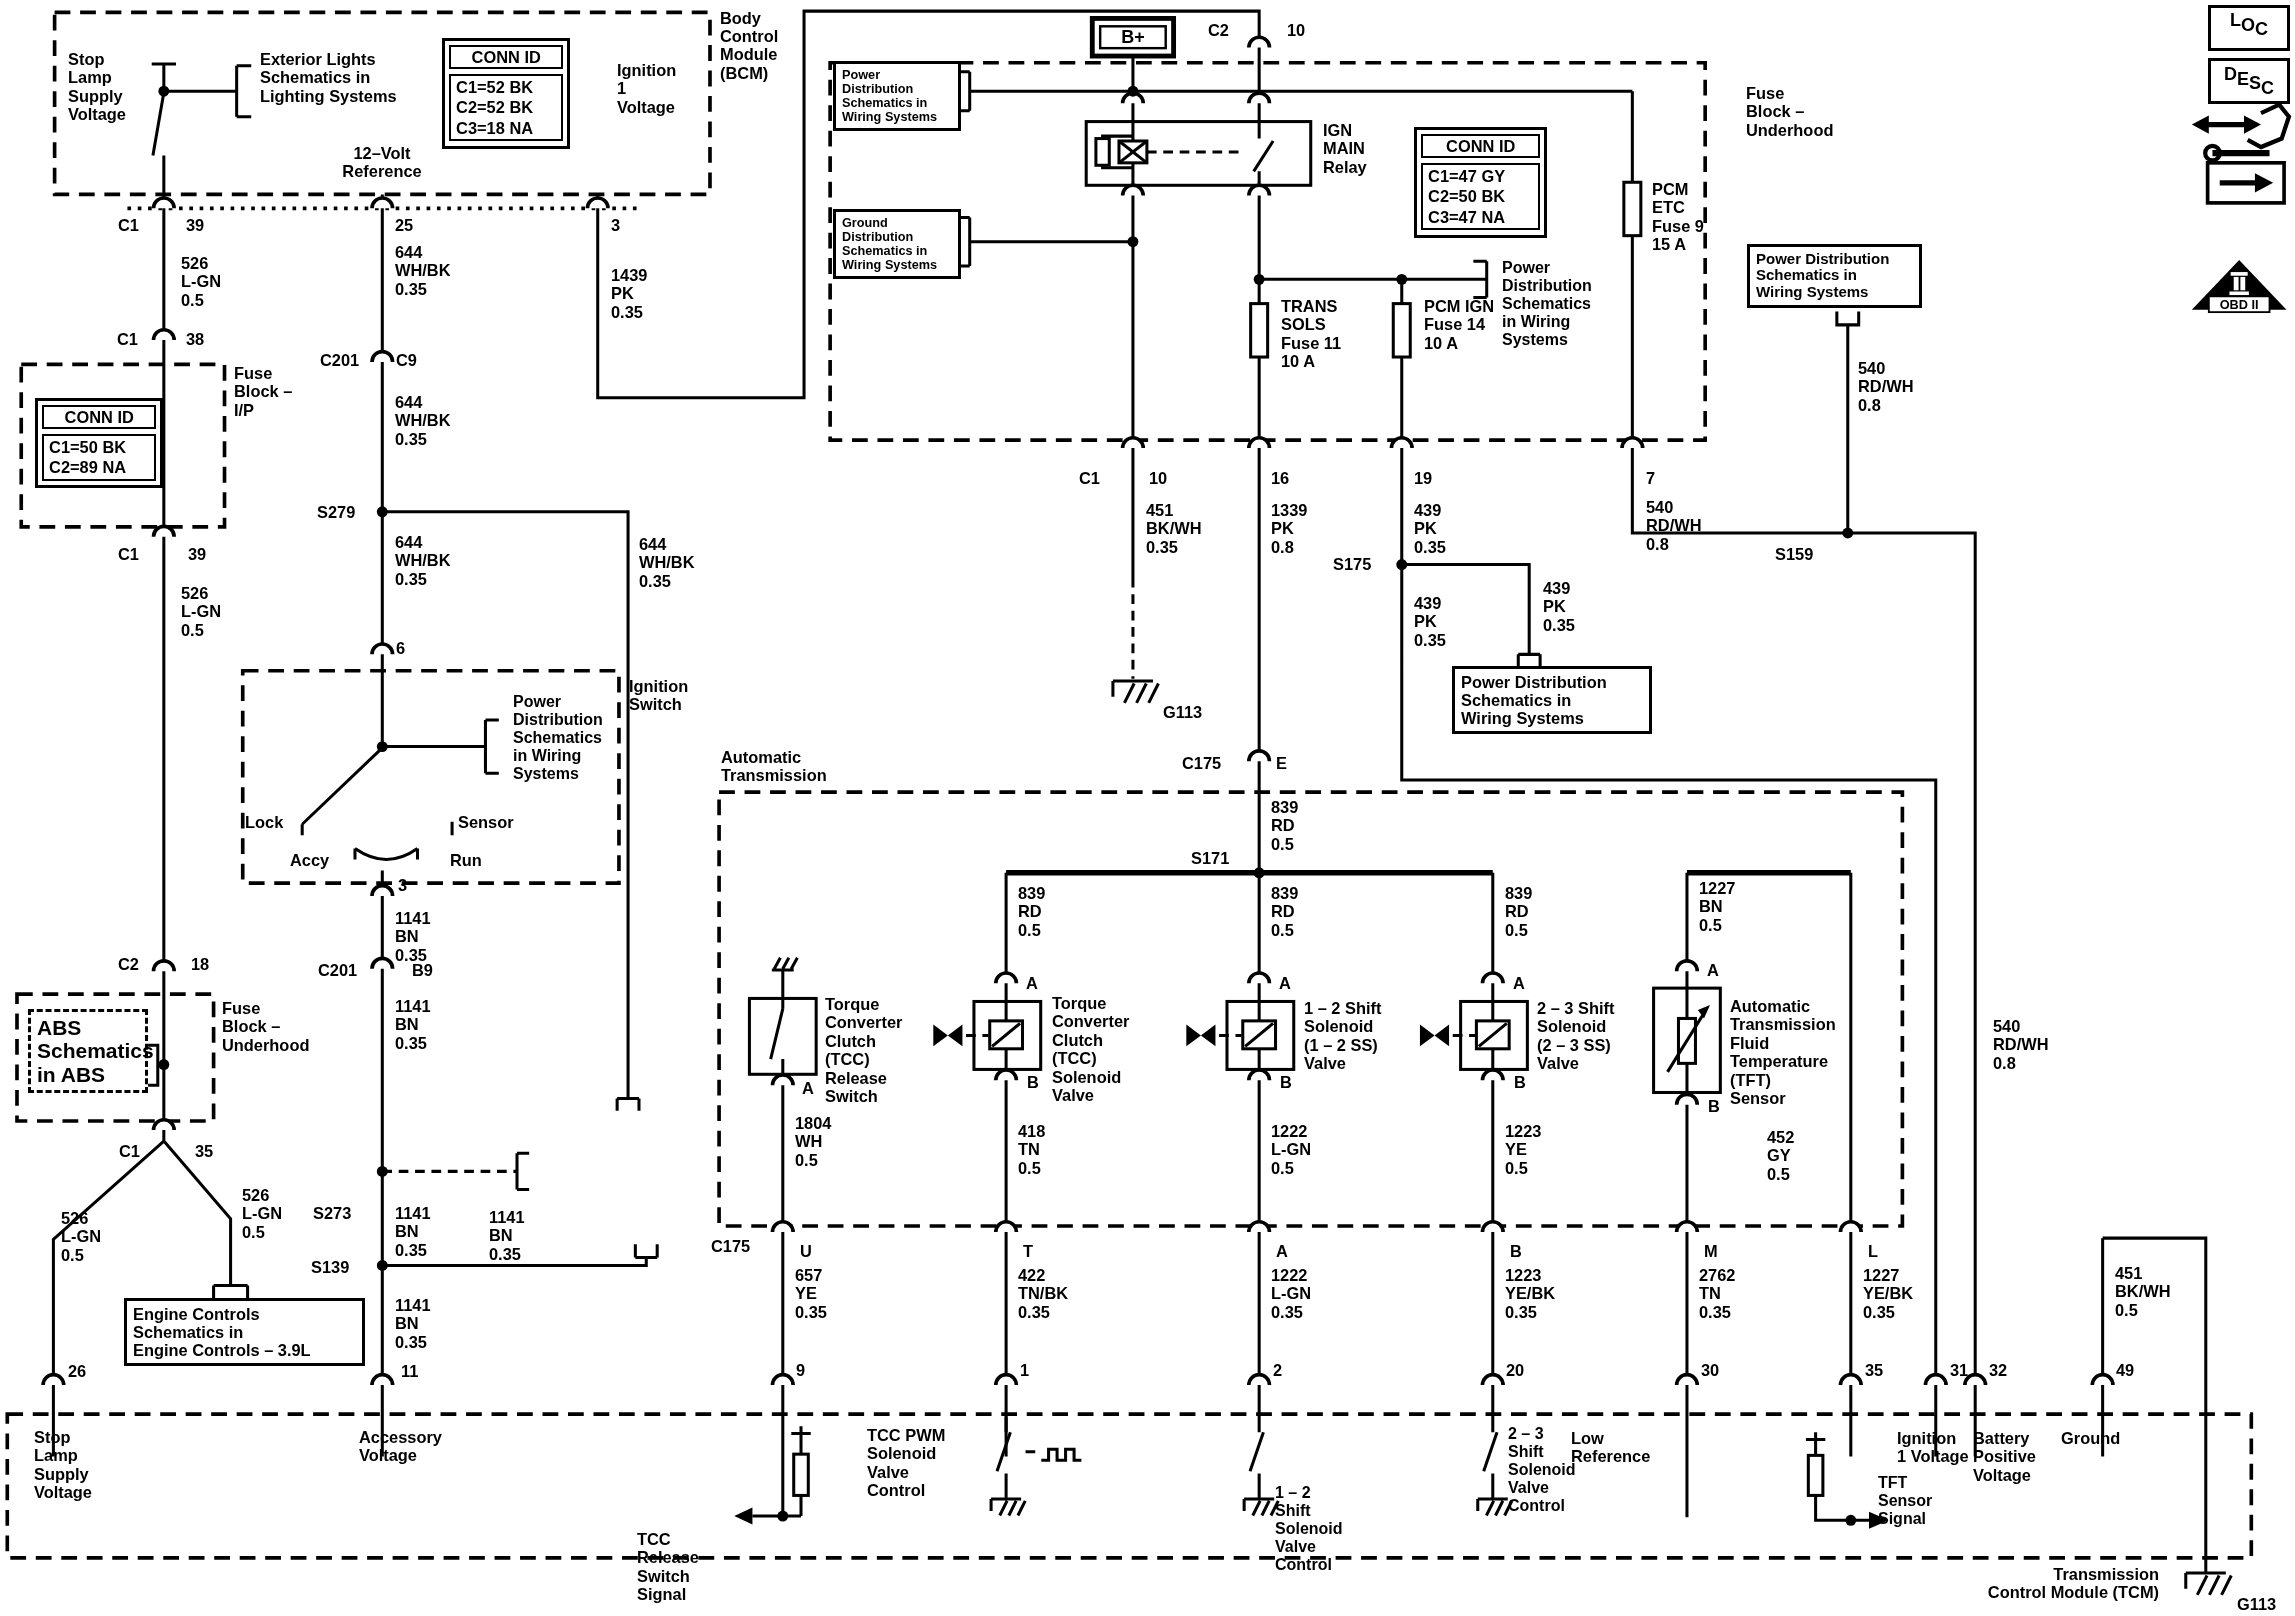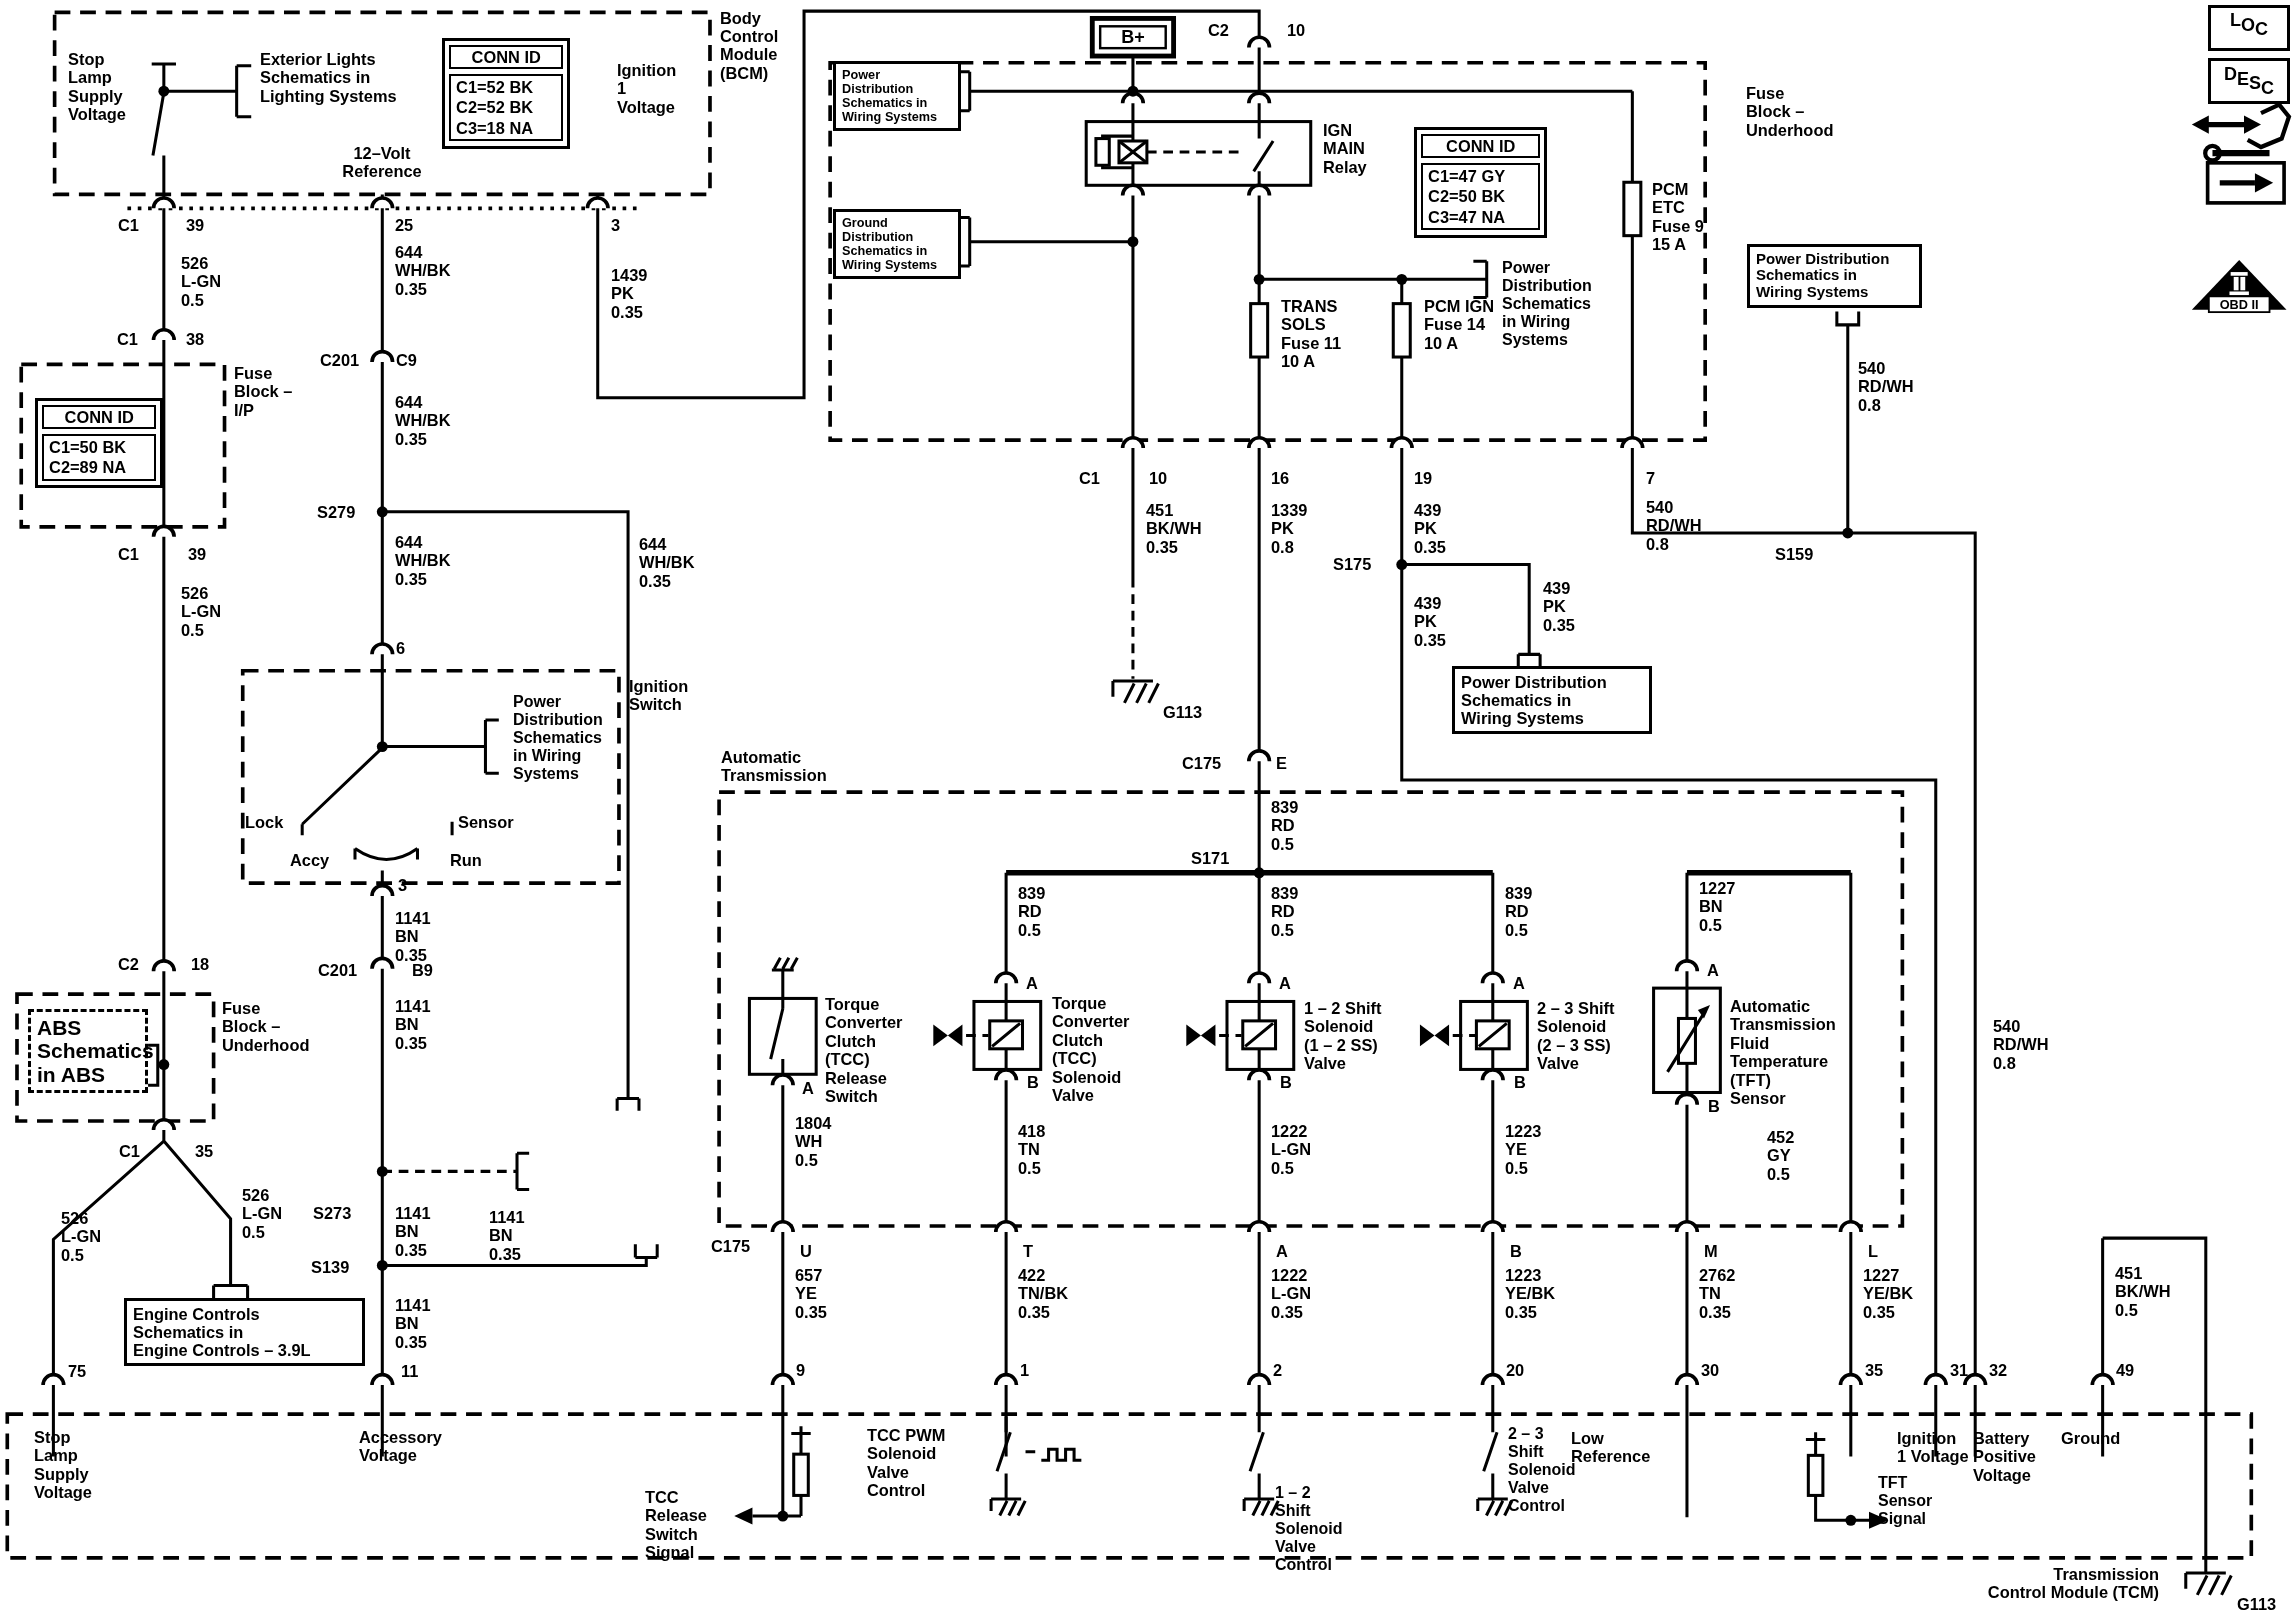--- a/index.html
+++ b/index.html
@@ -338,21 +338,21 @@
       <div class="lbl" style="left: 195px; top: 1142px;">35</div>
       <div class="lbl" style="left: 61px; top: 1209px;">526
 L-GN
 0.5</div>
       <div class="lbl" style="left: 242px; top: 1186px;">526
 L-GN
 0.5</div>
       <div class="lbl boxed" style="left: 124px; top: 1298px; width: 223px;">Engine Controls
 Schematics in
 Engine Controls – 3.9L</div>
-      <div class="lbl" style="left: 68px; top: 1362px;">75</div>
+      <div class="lbl" style="left: 68px; top: 1362px;">26</div>
       <div class="lbl" style="left: 34px; top: 1428px;">Stop
 Lamp
 Supply
 Voltage</div>
       <div class="lbl" style="left: 359px; top: 1428px;">Accessory
 Voltage</div>
       <div class="lbl" style="left: 1208px; top: 20.6px;">C2</div>
       <div class="lbl" style="left: 1287px; top: 20.6px;">10</div>
       <div class="lbl boxed" style="left: 833px; top: 61px; font-size: 12.7px; width: 110px;">Power Distribution
 Schematics in
@@ -520,21 +520,21 @@
 0.5</div>
       <div class="lbl" style="left: 796px; top: 1361px;">9</div>
       <div class="lbl" style="left: 1020px; top: 1361px;">1</div>
       <div class="lbl" style="left: 1273px; top: 1361px;">2</div>
       <div class="lbl" style="left: 1506px; top: 1361px;">20</div>
       <div class="lbl" style="left: 1701px; top: 1361px;">30</div>
       <div class="lbl" style="left: 1865px; top: 1361px;">35</div>
       <div class="lbl" style="left: 1950px; top: 1361px;">31</div>
       <div class="lbl" style="left: 1989px; top: 1361px;">32</div>
       <div class="lbl" style="left: 2116px; top: 1361px;">49</div>
-      <div class="lbl" style="left: 637px; top: 1488px; margin-left: 8px;">TCC
+      <div class="lbl" style="left: 637px; top: 1530px;">TCC
 Release
 Switch
 Signal</div>
       <div class="lbl" style="left: 867px; top: 1426px;">TCC PWM
 Solenoid
 Valve
 Control</div>
       <div class="lbl" style="left: 1275px; top: 1484px; font-size: 16px;">1 – 2
 Shift
 Solenoid

